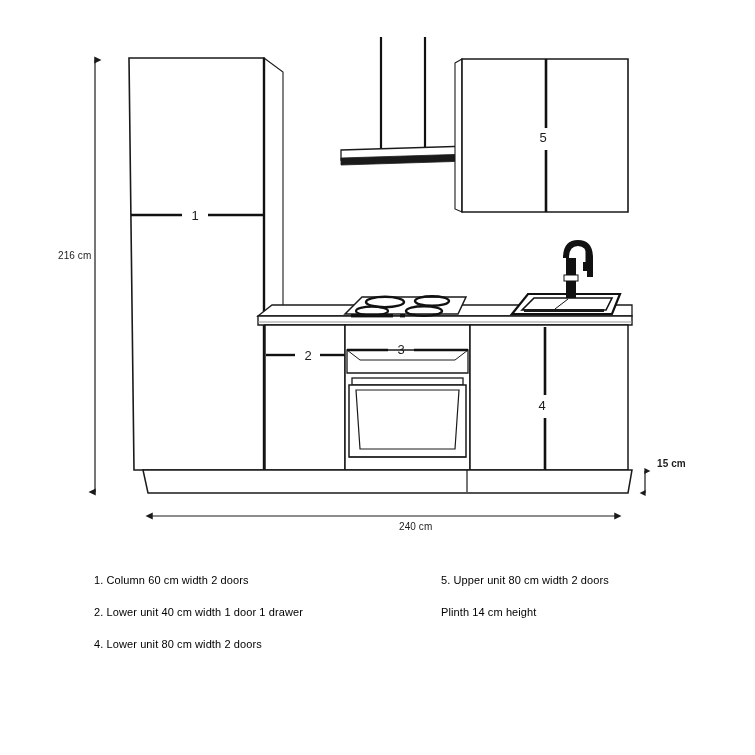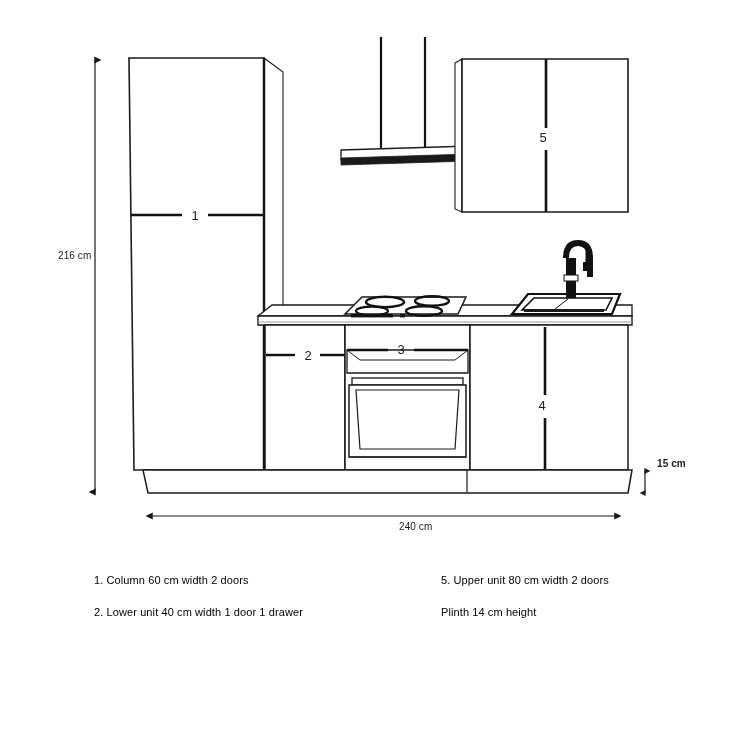--- a/index.html
+++ b/index.html
@@ -224,20 +224,21 @@
   </svg>
 
   <div class="dim-label" id="dim-height-label">216 cm</div>
   <div class="dim-label" id="dim-width-label">240 cm</div>
   <div class="dim-label" id="dim-plinth-label">15 cm</div>
 
   <div class="legend">
     <div class="legend-col left">
       <div class="legend-item">1. Column 60 cm width 2 doors</div>
       <div class="legend-item">2. Lower unit 40 cm width 1 door 1 drawer</div>
+      <div class="legend-item">4. Lower unit 80 cm width 2 doors</div>
     </div>
     <div class="legend-col right">
       <div class="legend-item">5. Upper unit 80 cm width 2 doors</div>
       <div class="legend-item">Plinth 14 cm height</div>
     </div>
   </div>
 
 </div>
 
 </body></html>

